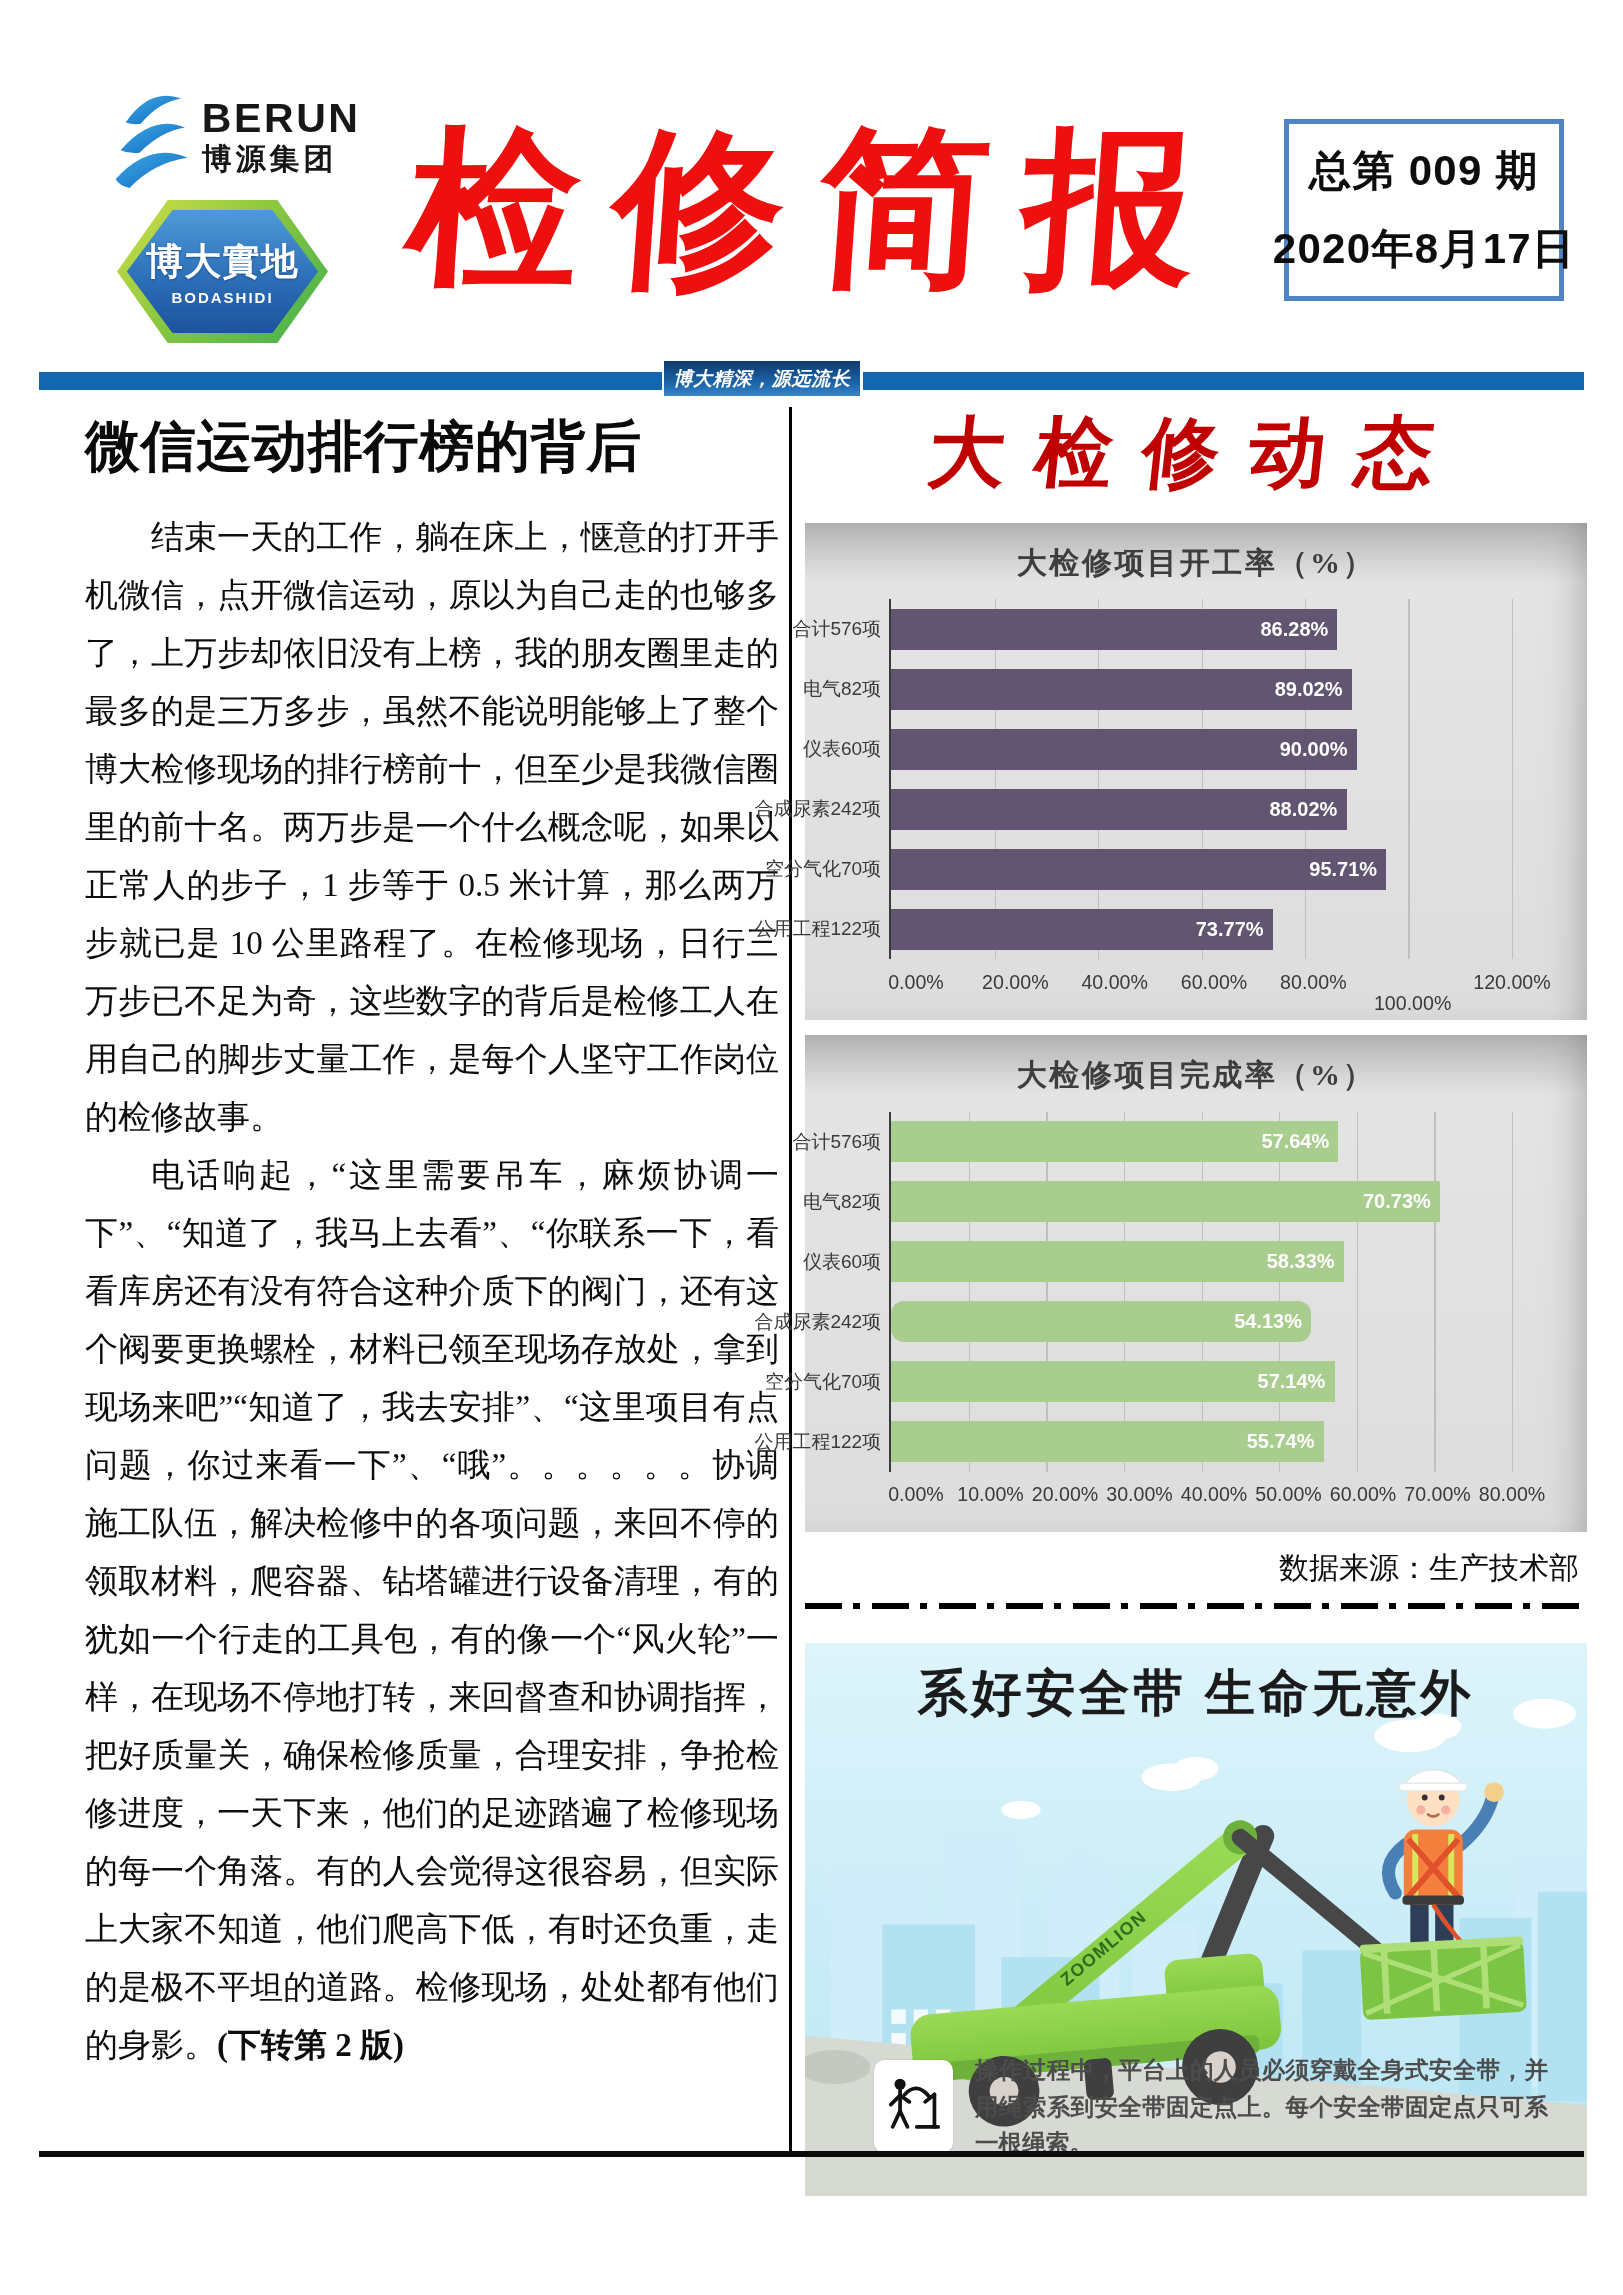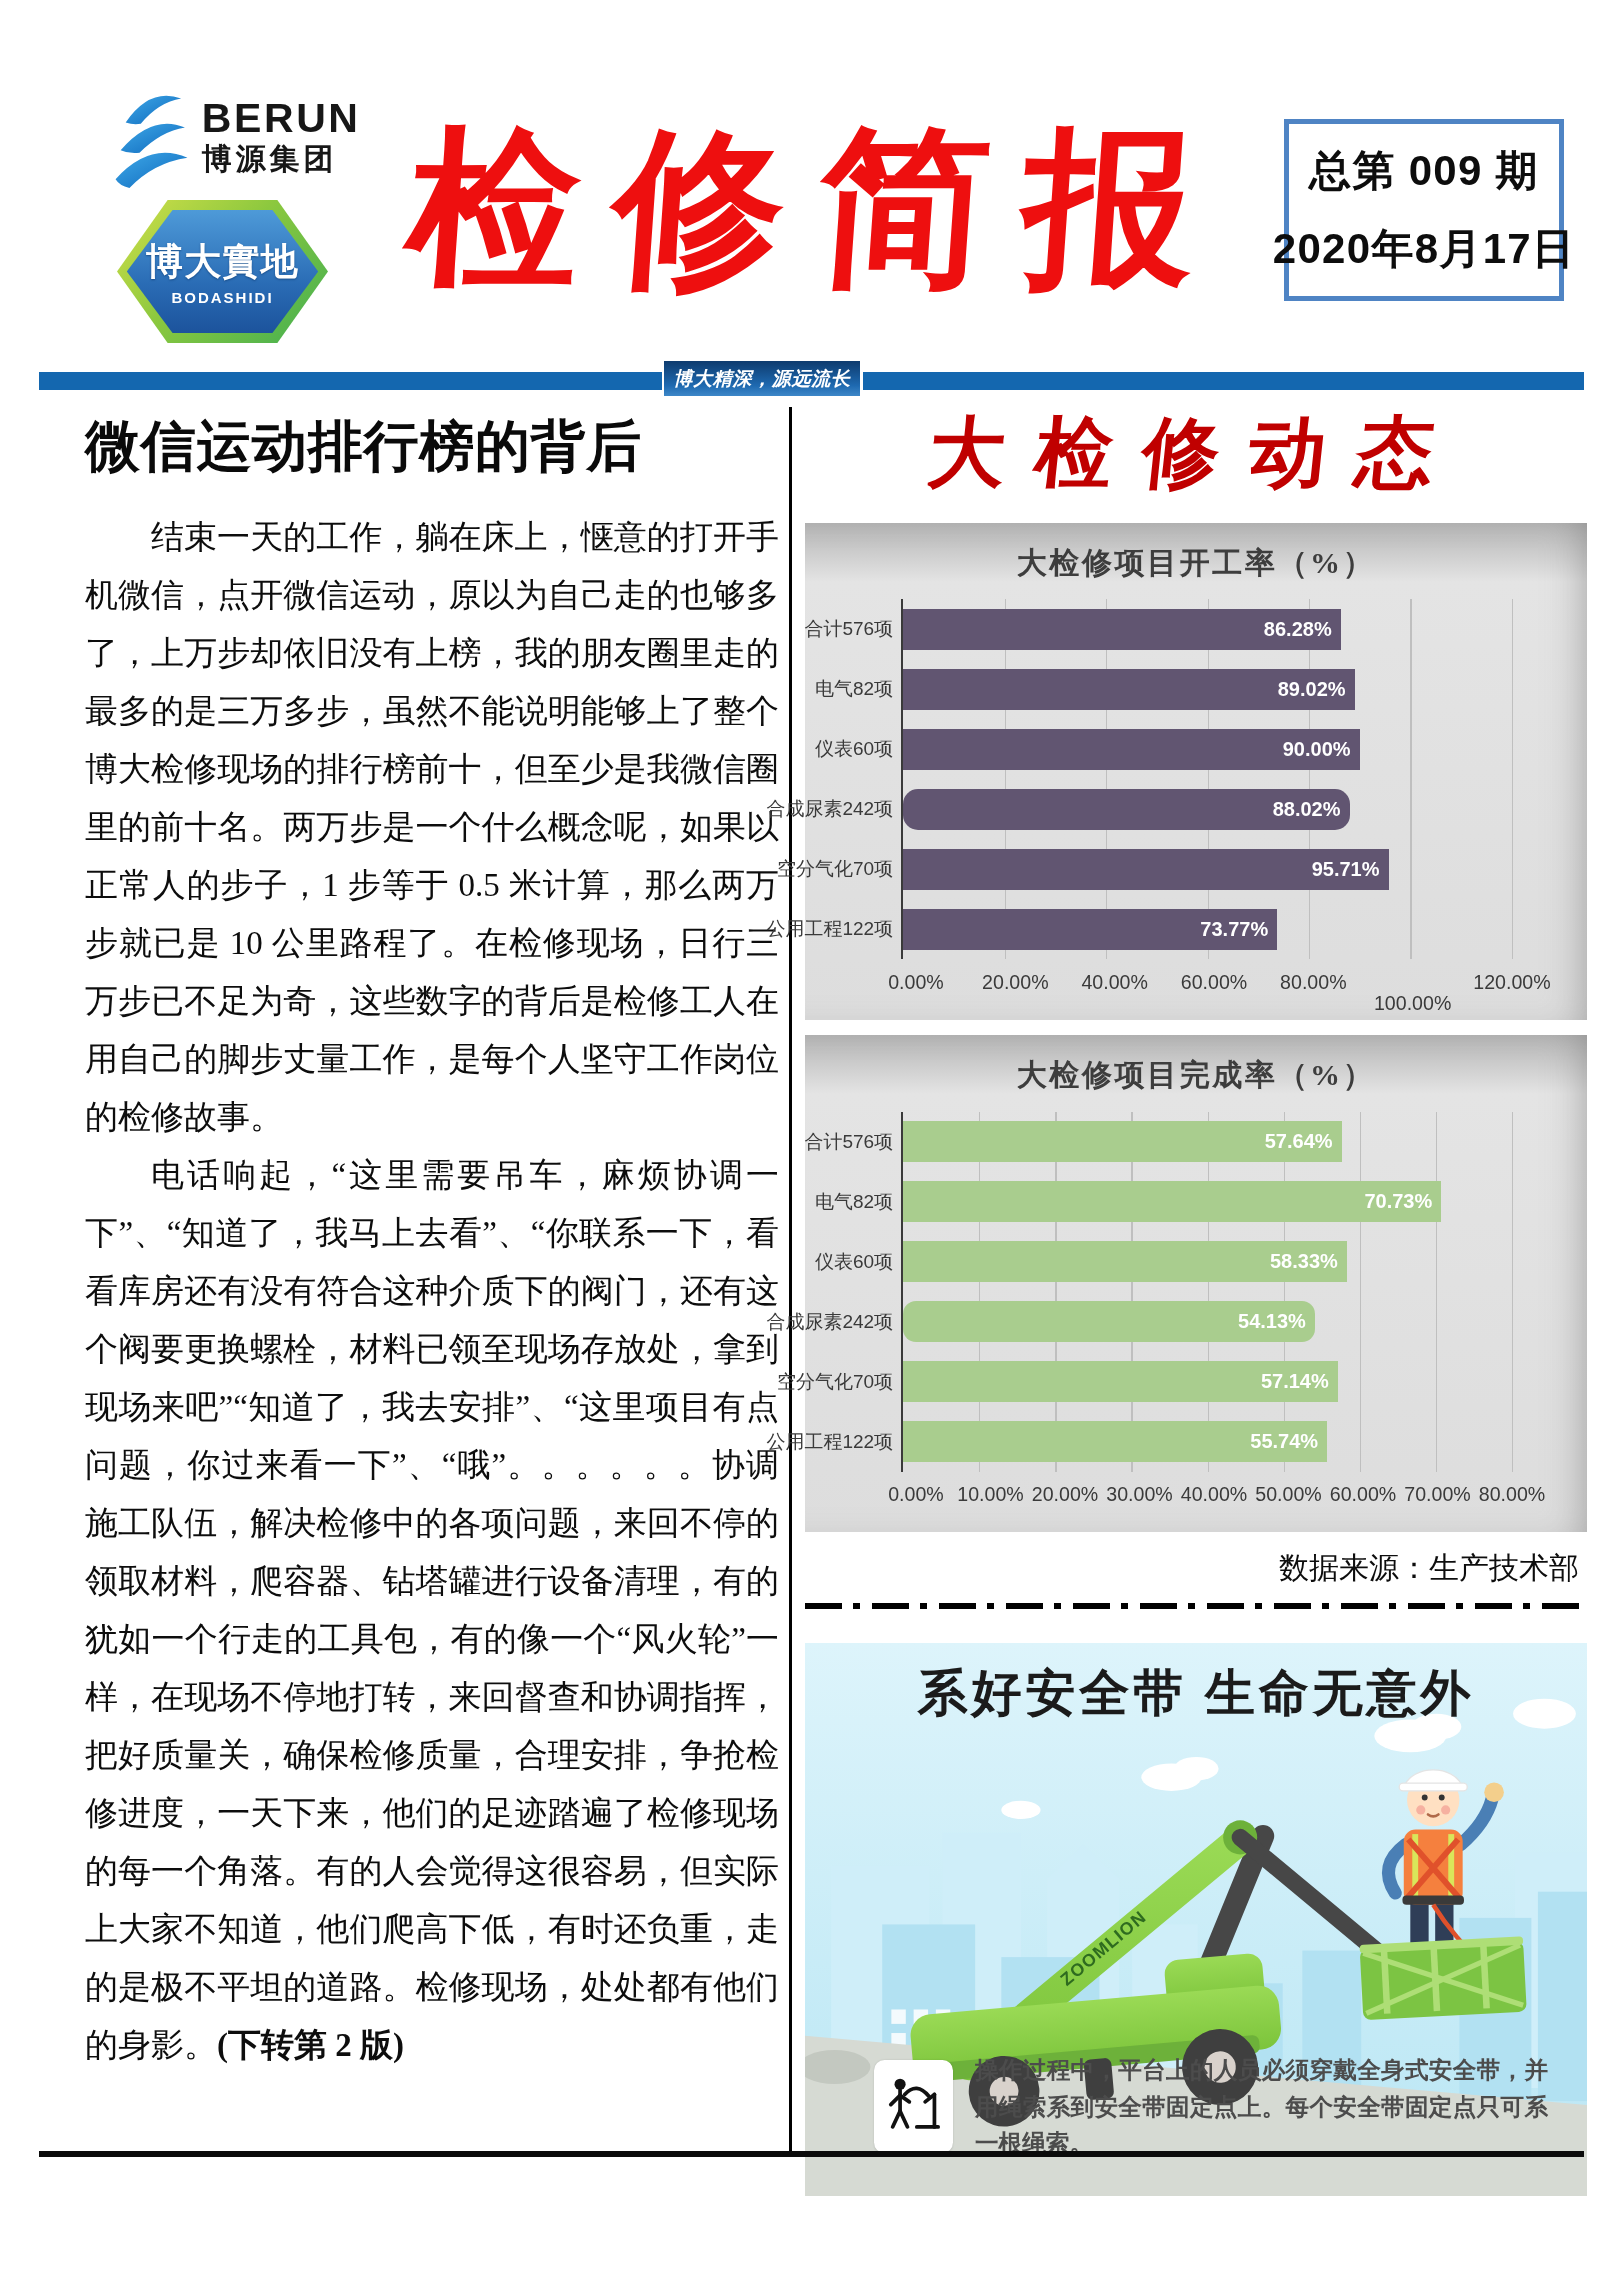--- a/index.html
+++ b/index.html
@@ -59,21 +59,21 @@
   .section-title{font-family:"DejaVu Serif",serif;font-weight:900;font-size:77px;color:#c00000;
       letter-spacing:30px;text-align:center;transform:skewX(-6deg);margin:0 0 17px 0;white-space:nowrap;}
 
   
   .chart-panel{position:relative;width:100%;
       background:linear-gradient(180deg,#b5b5b5 0%,#e4e4e4 59px,#dddddd 100%);
       box-shadow:inset -23.6px 0 39px -22px rgba(110,110,110,.55);margin-bottom:15.7px;}
   .chart-title{text-align:center;font-weight:bold;font-size:30px;color:#3d3d3d;
       letter-spacing:2.6px;padding:19.6px 0 10.5px 0;font-family:"Liberation Serif",serif;}
   .chart-plot{display:flex;padding:5.2px 75px 0 0;}
-  .labels-col{width:96px;display:flex;flex-direction:column;flex:0 0 auto;}
+  .labels-col{width:84px;display:flex;flex-direction:column;flex:0 0 auto;}
   .clabel{height:60px;display:flex;align-items:center;justify-content:flex-end;padding-right:7.9px;
       font-size:19px;color:#3a3a3a;white-space:nowrap;}
   .bars-col{flex:1;position:relative;border-left:2.6px solid #3a3a3a;}
   .gridline{position:absolute;top:0;bottom:0;width:1.3px;background:#bfbfbf;}
   .bar-row{height:60px;display:flex;align-items:center;position:relative;}
   .cbar{height:41px;display:flex;align-items:center;justify-content:flex-end;position:relative;z-index:1;}
   .cval{color:#fff;font-weight:bold;font-size:20px;padding-right:9.2px;white-space:nowrap;}
   .axis-row{display:flex;padding:0 75px 18.3px 0;}
   .axis-spacer{width:111px;flex:0 0 auto;}
   .ticks-col{flex:1;position:relative;height:42px;}
@@ -177,21 +177,21 @@
               <div class="cbar" style="width: 74.1833%; background: rgb(97, 85, 113);">
                 <span class="cval">89.02%</span>
               </div>
             </div>
             <div class="bar-row">
               <div class="cbar" style="width: 75%; background: rgb(97, 85, 113);">
                 <span class="cval">90.00%</span>
               </div>
             </div>
             <div class="bar-row">
-              <div class="cbar" style="width: 73.35%; background: rgb(97, 85, 113); border-radius: 15px;">
+              <div class="cbar" style="width: 73.35%; background: rgb(97, 85, 113);">
                 <span class="cval">88.02%</span>
               </div>
             </div>
             <div class="bar-row">
               <div class="cbar" style="width: 79.7583%; background: rgb(97, 85, 113);">
                 <span class="cval">95.71%</span>
               </div>
             </div>
             <div class="bar-row">
               <div class="cbar" style="width: 61.475%; background: rgb(97, 85, 113);">

